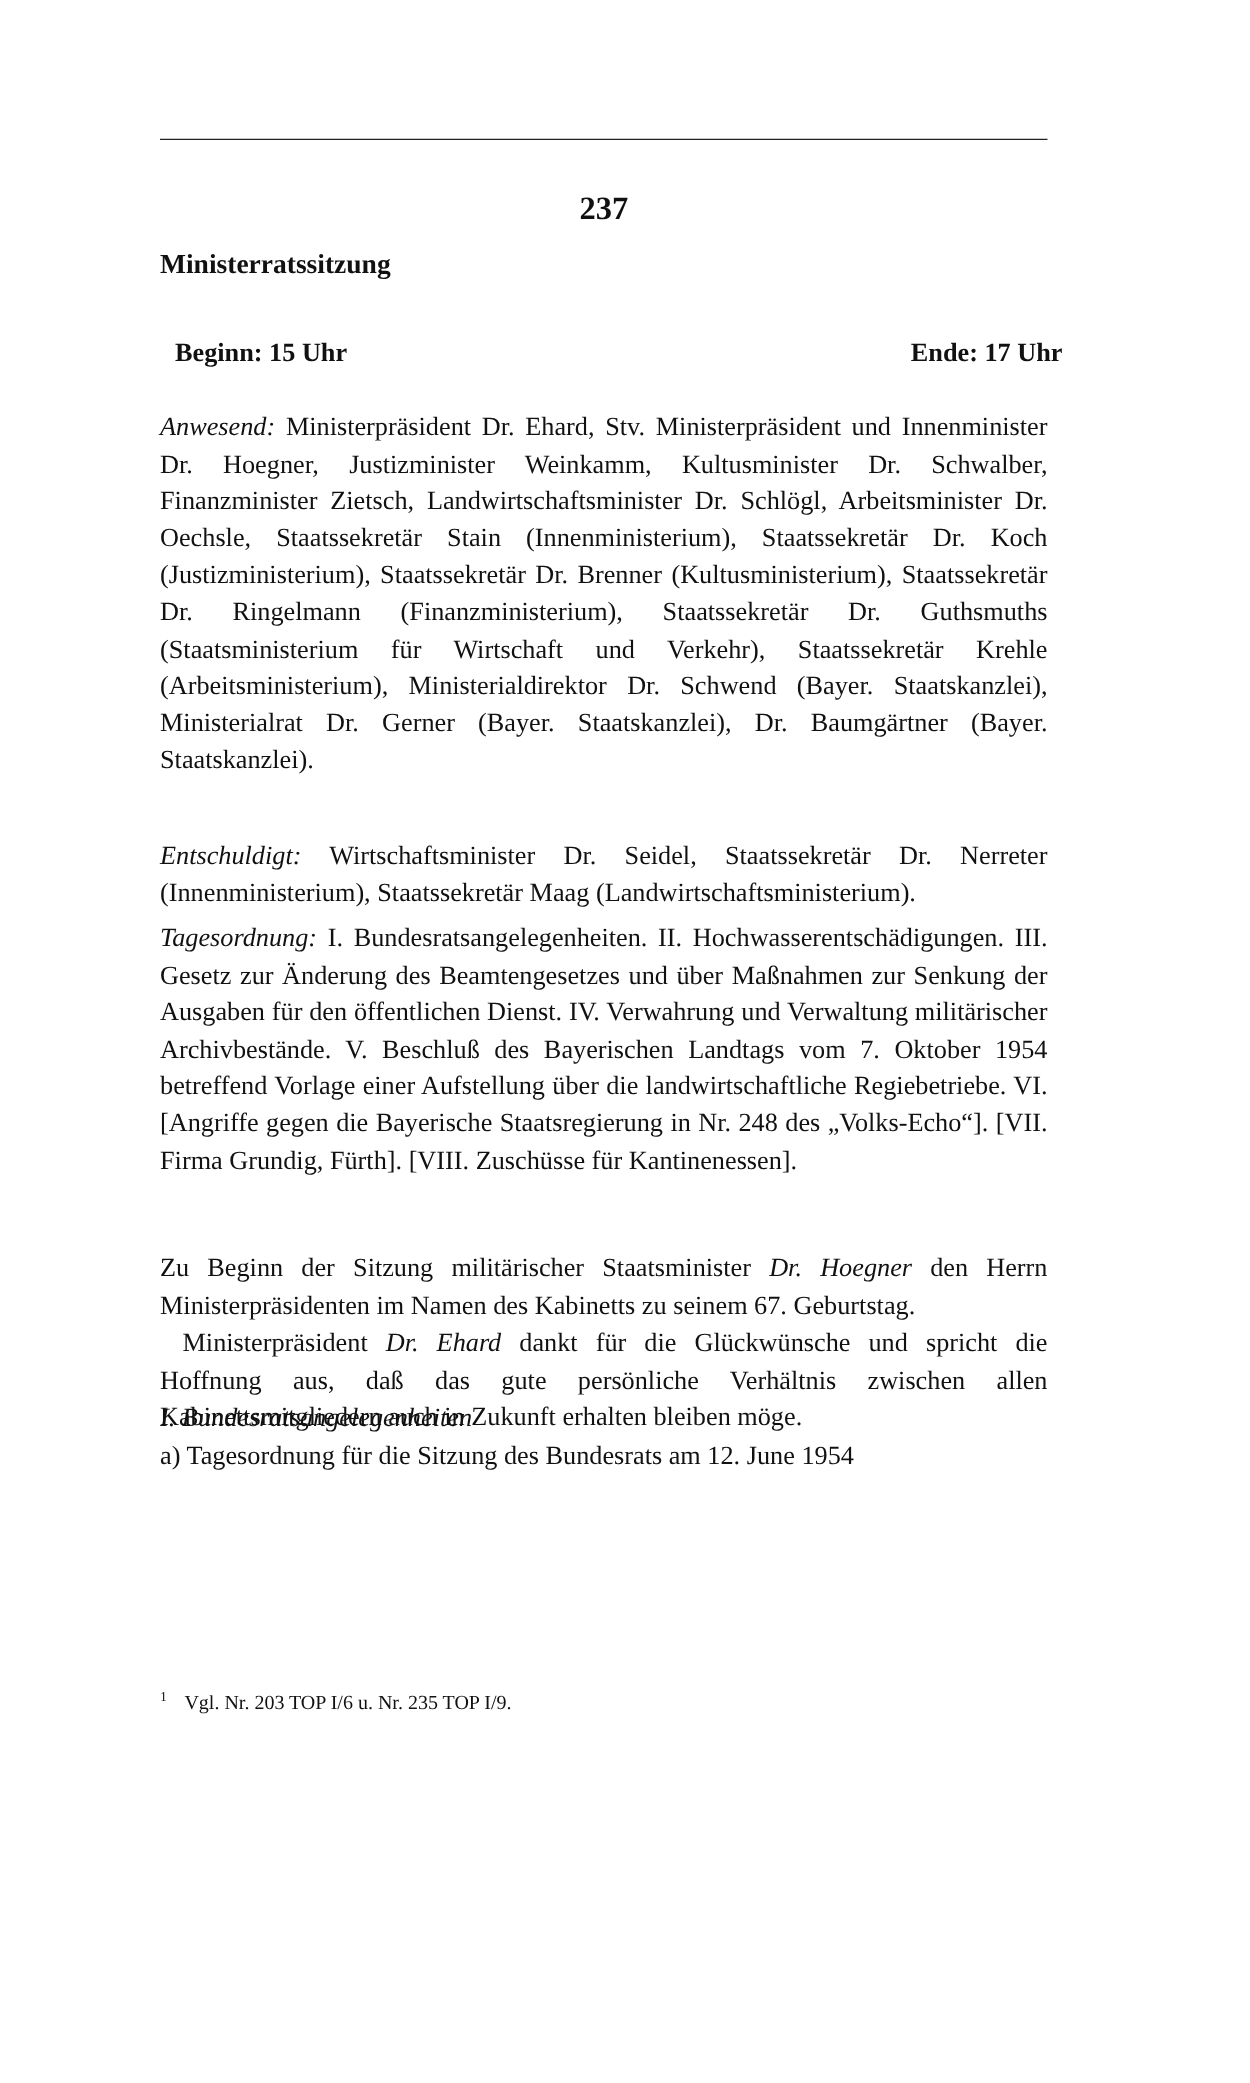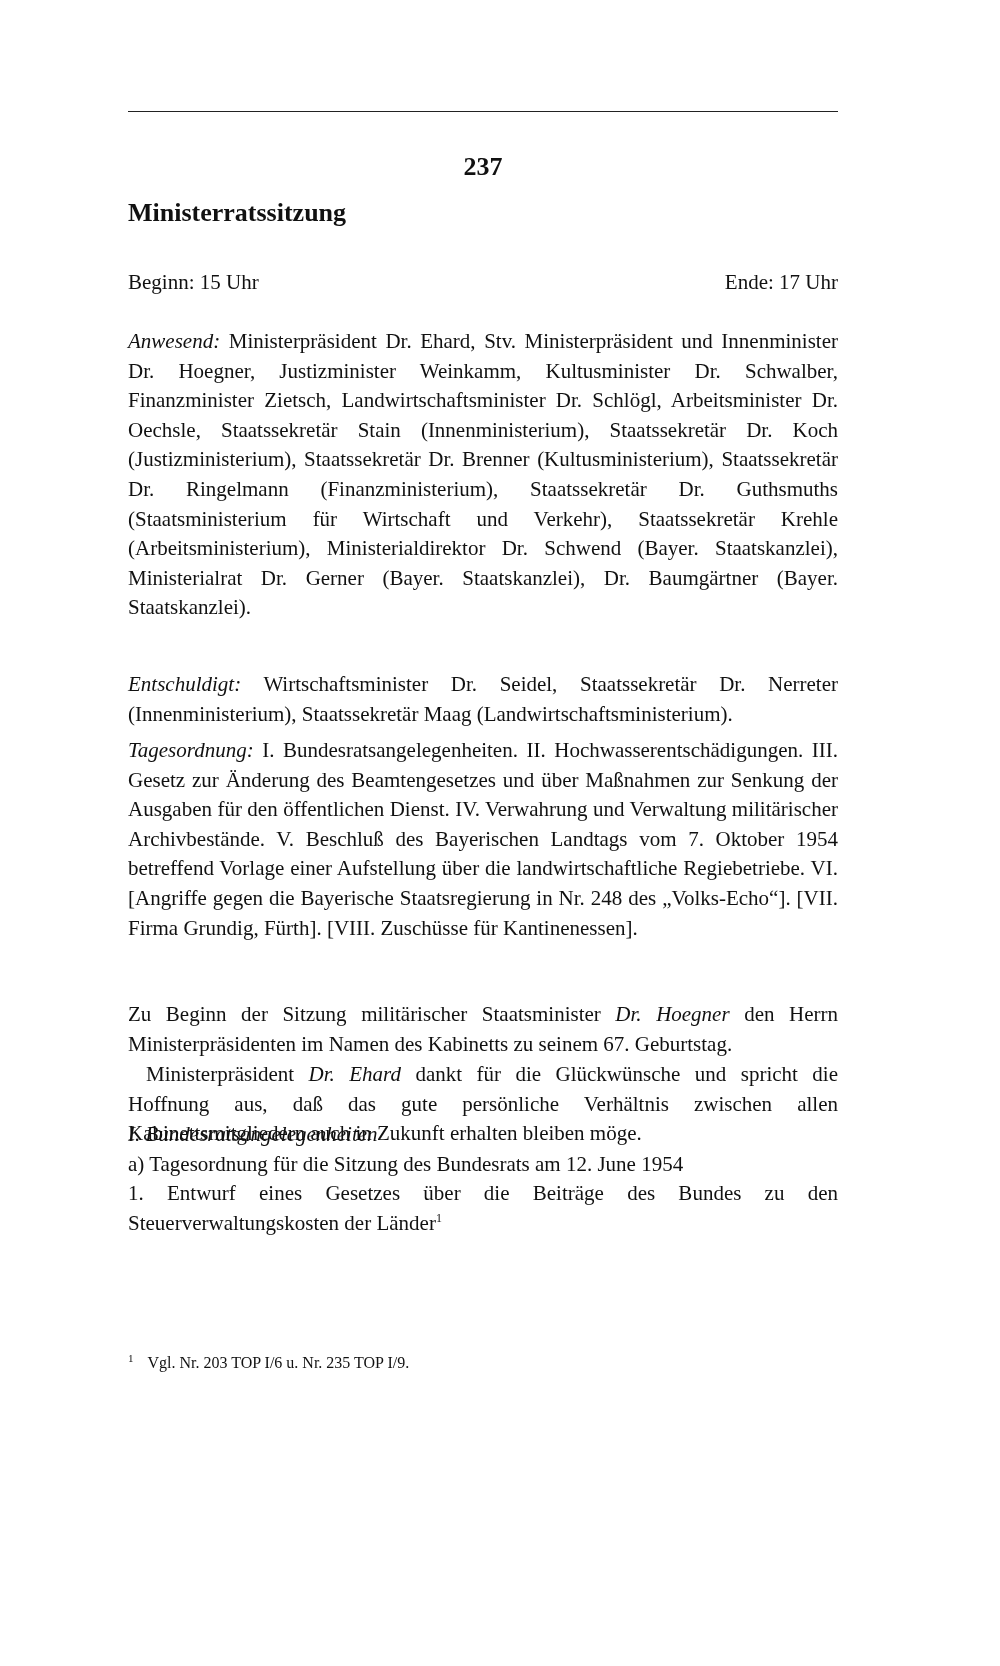--- a/index.html
+++ b/index.html
@@ -2,22 +2,22 @@
 <html><head>
   <meta charset="utf-8">
   <style>
     html, body { margin: 0; padding: 0; background: #ffffff; }
     body {
       width: 1000px; height: 1666px; position: relative; overflow: hidden;
       font-family: "Liberation Serif", "DejaVu Serif", serif; color: #111;
     }
     .rule { position: absolute; left: 128px; width: 710px; top: 111px; height: 1px; background: #222; }
     .page-num { position: absolute; top: 136px; left: 128px; width: 710px; text-align: center; font-weight: bold; font-size: 26px; margin-top: 16px; }
-    .title-row { position: absolute; top: 198px; left: 128px; width: 710px; display: flex; justify-content: space-between; font-weight: bold; font-size: 26px; }
-    .time-row { position: absolute; top: 270px; left: 128px; width: 710px; display: flex; justify-content: space-between; font-size: 21px; }
+    .title-row { position: absolute; top: 198px; left: 128px; width: 710px; display: flex; justify-content: space-between; font-weight: bold; font-size: 22px; }
+    .time-row { position: absolute; top: 270px; left: 140px; width: 710px; display: flex; justify-content: space-between; font-size: 21px; font-weight: bold; }
     .para { position: absolute; left: 128px; width: 710px; font-size: 21px; line-height: 29.6px; text-align: justify; hyphens: manual; }
     .para em, .label { font-style: italic; }
     .indent { text-indent: 18px; }
     sup { font-size: 12px; vertical-align: 8px; line-height: 0; }
     .footnote { position: absolute; top: 1336px; left: 128px; width: 710px; font-size: 16px; margin-top: 16px; }
     .footnote .fn-mark { font-size: 11px; vertical-align: 6px; margin-right: 14px; }
   </style>
 </head>
 <body>
 
@@ -49,18 +49,17 @@
   <span>Zu Beginn der Sitzung militärischer Staatsminister </span><em>Dr. Hoegner</em><span> den Herrn Ministerpräsidenten im Namen des Kabinetts zu seinem 67. Geburtstag.</span>
 </div>
 
 <div class="para indent" style="top:1060px">
   <span>Ministerpräsident </span><em>Dr. Ehard</em><span> dankt für die Glückwünsche und spricht die Hoffnung aus, daß das gute persönliche Verhältnis zwischen allen Kabinettsmitgliedern auch in Zukunft erhalten bleiben möge.</span>
 </div>
 
 <div class="para" style="top:1120px">
   <div class="label">I. Bundesratsangelegenheiten</div>
   <div>a) Tagesordnung für die Sitzung des Bundesrats am 12. June 1954</div>
-  <div><span>1. Entwurf eines Gesetzes über die Beiträge des Bundes zu den Steuerverwaltungskosten der Länder</span><sup>1</sup></div>
 </div>
 
 <div class="footnote">
   <span class="fn-mark">1</span><span>Vgl. Nr. 203 TOP I/6 u. Nr. 235 TOP I/9.</span>
 </div>
 
 </body></html>

